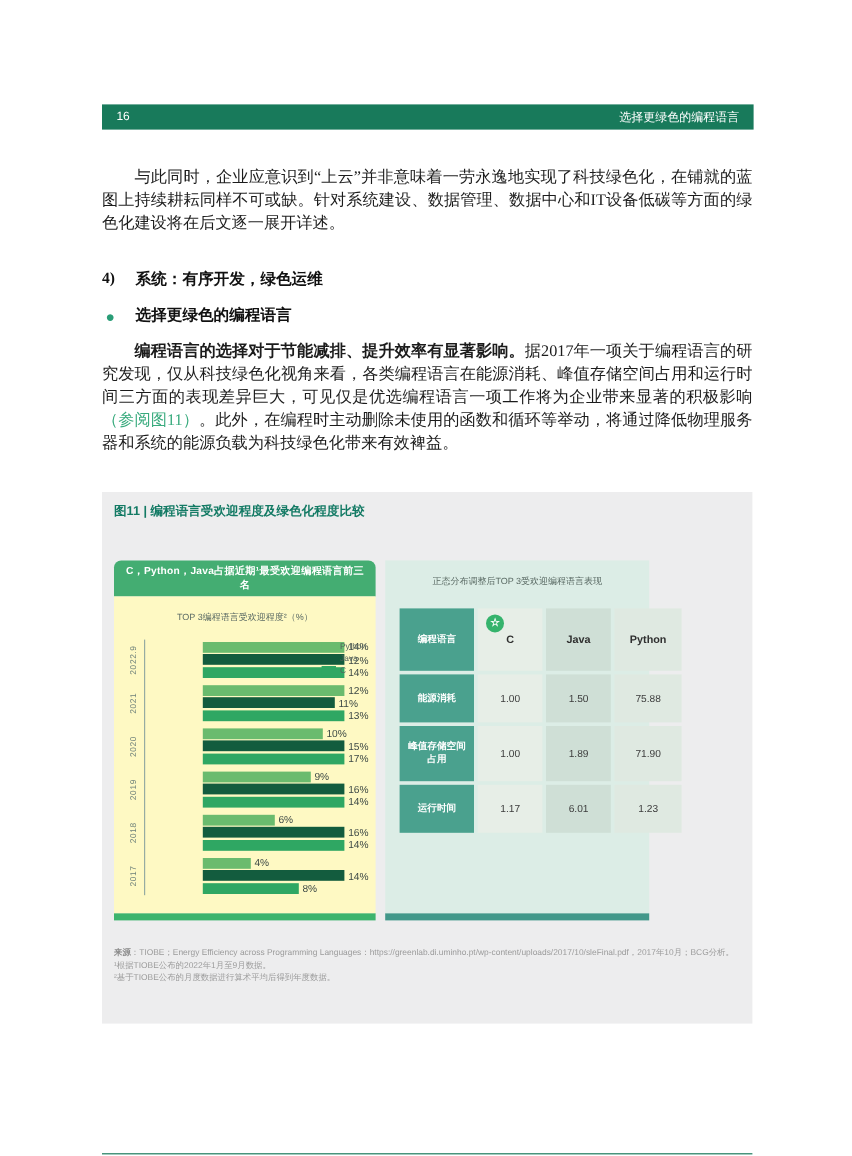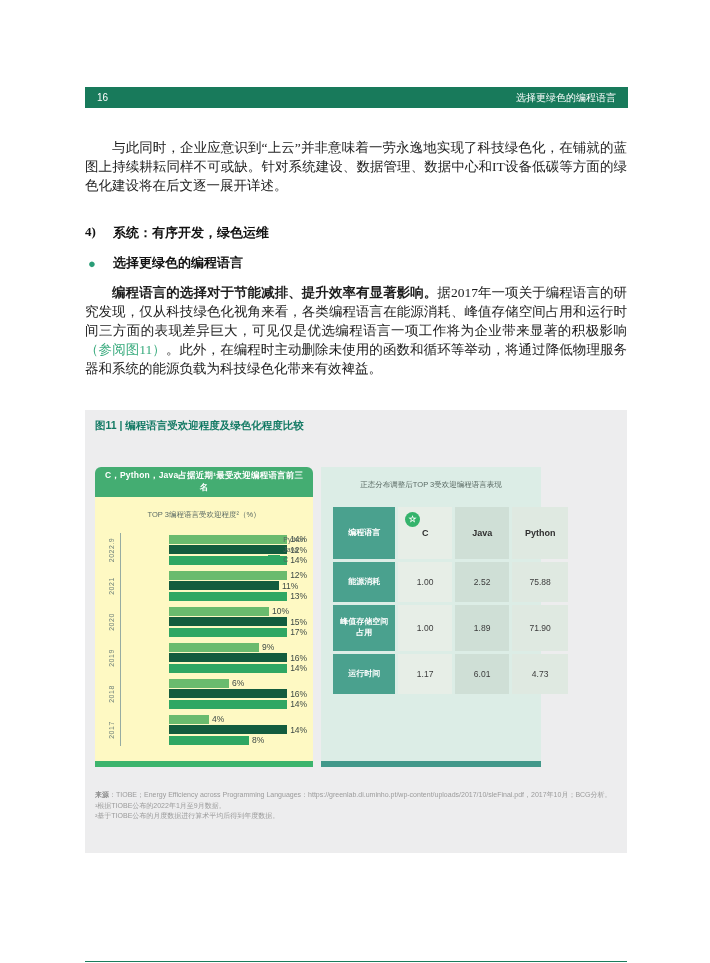--- a/index.html
+++ b/index.html
@@ -282,30 +282,30 @@
                 <span>C</span>
               </div>
               <div class="cell value-cell head col-java">
                 <span>Java</span>
               </div>
               <div class="cell value-cell head col-python">
                 <span>Python</span>
               </div>
               <div class="cell label-cell">能源消耗</div>
               <div class="cell value-cell col-c">1.00</div>
-              <div class="cell value-cell col-java">2.52</div>
+              <div class="cell value-cell col-java">1.50</div>
               <div class="cell value-cell col-python">75.88</div>
               <div class="cell label-cell">峰值存储空间占用</div>
               <div class="cell value-cell col-c">1.00</div>
               <div class="cell value-cell col-java">1.89</div>
               <div class="cell value-cell col-python">71.90</div>
               <div class="cell label-cell">运行时间</div>
               <div class="cell value-cell col-c">1.17</div>
               <div class="cell value-cell col-java">6.01</div>
-              <div class="cell value-cell col-python">4.73</div>
+              <div class="cell value-cell col-python">1.23</div>
             </div>
         </div>
         <div class="panel-strip"></div>
       </div>
 
     </div>
 
     <div class="source-block">
       <p><span class="src-label">来源</span><span>：TIOBE；Energy Efficiency across Programming Languages：https://greenlab.di.uminho.pt/wp-content/uploads/2017/10/sleFinal.pdf，2017年10月；BCG分析。</span></p>
       <p>¹根据TIOBE公布的2022年1月至9月数据。</p>

